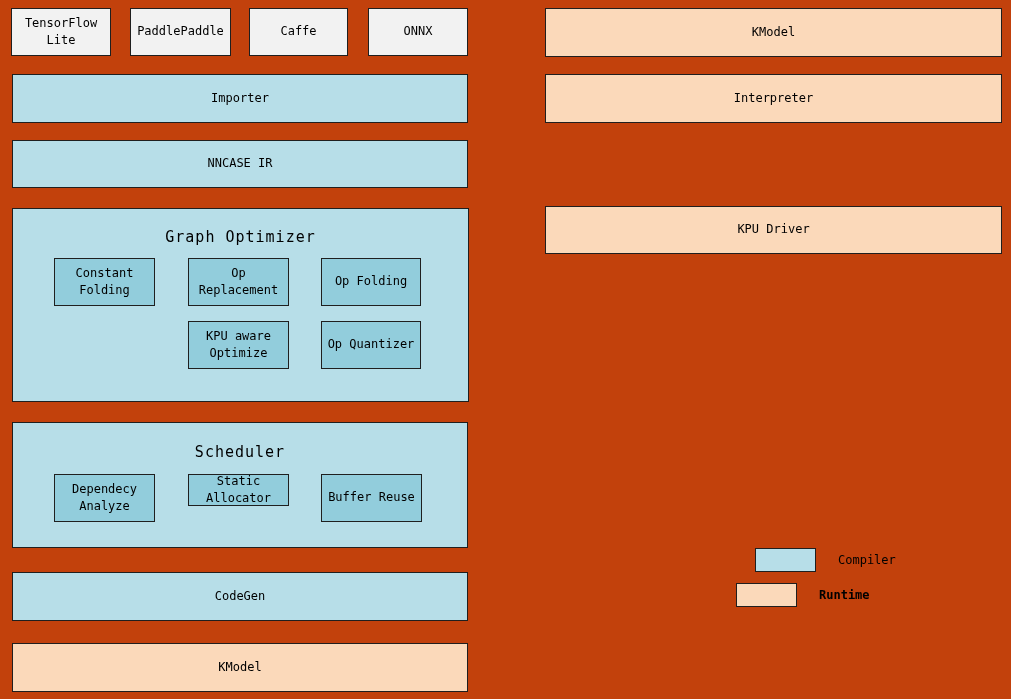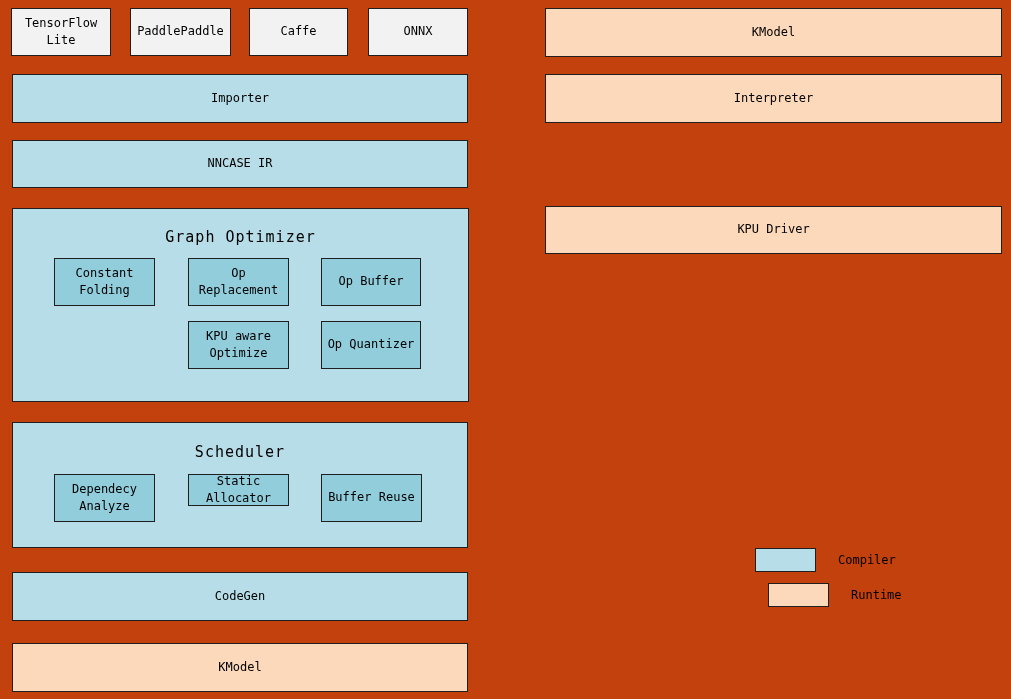--- a/index.html
+++ b/index.html
@@ -69,21 +69,21 @@
   <div class="box fw" style="left:368px; top:8px; width:100px; height:48px;">ONNX</div>
 
   <div class="box blue" style="left:12px; top:74px; width:456px; height:49px;">Importer</div>
 
   <div class="box blue" style="left:12px; top:140px; width:456px; height:48px;">NNCASE IR</div>
 
   <div class="group" style="left:12px; top:208px; width:457px; height:194px;">
     <div class="group-title" style="top:19px;">Graph Optimizer</div>
     <div class="box blue2 inner" style="left:41px;  top:49px;  width:101px; height:48px;">Constant Folding</div>
     <div class="box blue2 inner" style="left:175px; top:49px;  width:101px; height:48px;">Op Replacement</div>
-    <div class="box blue2 inner" style="left:308px; top:49px;  width:100px; height:48px;">Op Buffer</div>
+    <div class="box blue2 inner" style="left:308px; top:49px;  width:100px; height:48px;">Op Folding</div>
     <div class="box blue2 inner" style="left:175px; top:112px; width:101px; height:48px;">KPU aware Optimize</div>
     <div class="box blue2 inner" style="left:308px; top:112px; width:100px; height:48px;">Op Quantizer</div>
   </div>
 
   <div class="group" style="left:12px; top:422px; width:456px; height:126px;">
     <div class="group-title" style="top:20px;">Scheduler</div>
     <div class="box blue2 inner" style="left:41px;  top:51px; width:101px; height:48px;">Dependecy Analyze</div>
     <div class="box blue2 inner" style="left:175px; top:51px; width:101px; height:32px;">Static Allocator</div>
     <div class="box blue2 inner" style="left:308px; top:51px; width:101px; height:48px;">Buffer Reuse</div>
   </div>
@@ -93,18 +93,18 @@
   <div class="box orange" style="left:12px; top:643px; width:456px; height:49px;">KModel</div>
 
   <div class="box orange" style="left:545px; top:8px; width:457px; height:49px;">KModel</div>
   <div class="box orange" style="left:545px; top:74px; width:457px; height:49px;">Interpreter</div>
   <div class="box orange" style="left:545px; top:206px; width:457px; height:48px;">KPU Driver</div>
 
   <div class="legend-row" style="left:755px; top:548px;">
     <div class="legend-swatch blue"></div>
     <div class="legend-label">Compiler</div>
   </div>
-  <div class="legend-row" style="left:768px; top:583px;">
+  <div class="legend-row" style="left:736px; top:583px;font-weight:bold;">
     <div class="legend-swatch orange"></div>
     <div class="legend-label">Runtime</div>
   </div>
 
 </div>
 
 </body></html>

